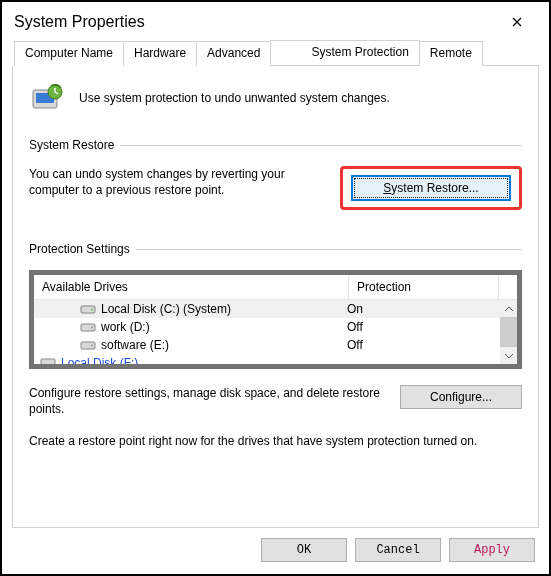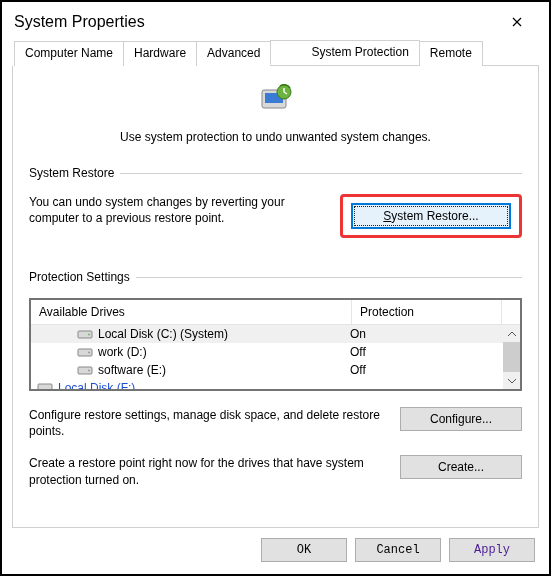--- a/index.html
+++ b/index.html
@@ -7,32 +7,32 @@
 .window { background: #fff; width: 547px; height: 572px; margin: 2px; display: flex; flex-direction: column; }
 .titlebar { display: flex; align-items: center; justify-content: space-between; padding: 8px 12px 6px 12px; }
 .titlebar-title { font-size: 16px; }
 .close-btn { width: 40px; height: 24px; display: flex; align-items: center; justify-content: center; cursor: pointer; }
 .close-btn svg { width: 10px; height: 10px; }
 .content { flex: 1; padding: 0 10px 8px 10px; display: flex; flex-direction: column; }
 .tabs { display: flex; border-bottom: 1px solid #d0d0d0; position: relative; z-index: 1; margin-left: 2px; }
 .tab { padding: 4px 10px 4px 10px; border: 1px solid #d0d0d0; border-bottom: none; margin-right: -1px; background: #fff; cursor: pointer; position: relative; top: 1px; }
 .tab.active { background: #fff; border-bottom: 1px solid #fff; padding-bottom: 5px; top: 0; padding-left: 40px; }
 .tabpanel { border: 1px solid #d0d0d0; border-top: none; flex: 1; padding: 14px 16px; background: #fff; }
-.intro { display: flex; align-items: center; gap: 14px; margin-bottom: 22px; flex-direction: column; }
+.intro { display: flex; align-items: center; gap: 14px; margin-bottom: 22px; }
 .intro-icon { width: 36px; height: 36px; flex-shrink: 0; }
 .section-label { display: flex; align-items: center; margin-bottom: 14px; }
 .section-label span { padding-right: 6px; }
 .section-line { flex: 1; height: 1px; background: #d0d0d0; }
 .restore-row { display: flex; align-items: flex-start; gap: 20px; margin-bottom: 32px; }
 .restore-text { flex: 1; line-height: 1.35; }
 .highlight-box { border: 3px solid #e33; border-radius: 4px; padding: 6px 8px; }
 .btn { min-width: 160px; height: 24px; border: 1px solid #adadad; background: #e1e1e1; cursor: pointer; font-size: 12px; padding: 0 10px; display: inline-flex; align-items: center; justify-content: center; }
 .btn.focus { border: 2px solid #0078d7; outline: 1px dotted #222; outline-offset: -4px; background: #e5f1fb; height: 26px; }
-.btn.disabled { color: #4c1d95; cursor: default; }
-.drives-table { border: 2px solid #737373; margin-bottom: 16px; }
+.btn.disabled { color: #be185d; cursor: default; }
+.drives-table { border: 5px solid #737373; margin-bottom: 16px; }
 .drives-header { display: flex; background: #fff; }
 .drives-header .col { padding: 5px 8px; border-right: 1px solid #e5e5e5; border-bottom: 1px solid #e5e5e5; }
 .col-drive { flex: 1; }
 .col-prot { width: 150px; }
 .col-scroll { width: 18px; border-right: none !important; }
 .drives-body { max-height: 78px; overflow: hidden; position: relative; }
 .drive-row { display: flex; align-items: center; padding: 2px 6px; }
 .drive-row.sel { background: #f0f0f0; }
 .drive-row .col-drive { display: flex; align-items: center; gap: 5px; flex: 1; padding-left: 40px; }
 .drive-row .col-prot { width: 164px; }
@@ -162,21 +162,20 @@
         </div>
       </div>
 
       <div class="setting-row">
         <div class="setting-text">Configure restore settings, manage disk space, and delete restore points.</div>
         <button class="btn">Configure...</button>
       </div>
 
       <div class="setting-row">
         <div class="setting-text">Create a restore point right now for the drives that have system protection turned on.</div>
-        <button class="btn">Create...</button>
       </div>
 
     </div>
     <div class="footer">
       <button class="btn">OK</button>
       <button class="btn">Cancel</button>
       <button class="btn disabled">Apply</button>
     </div>
   </div>
 </div>

